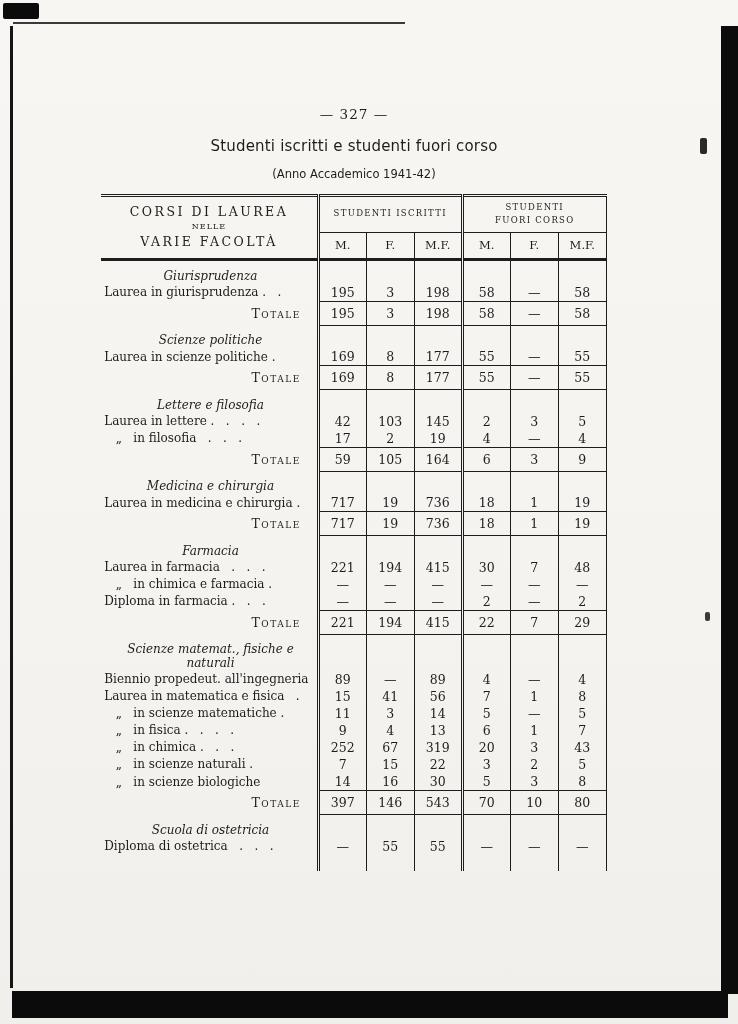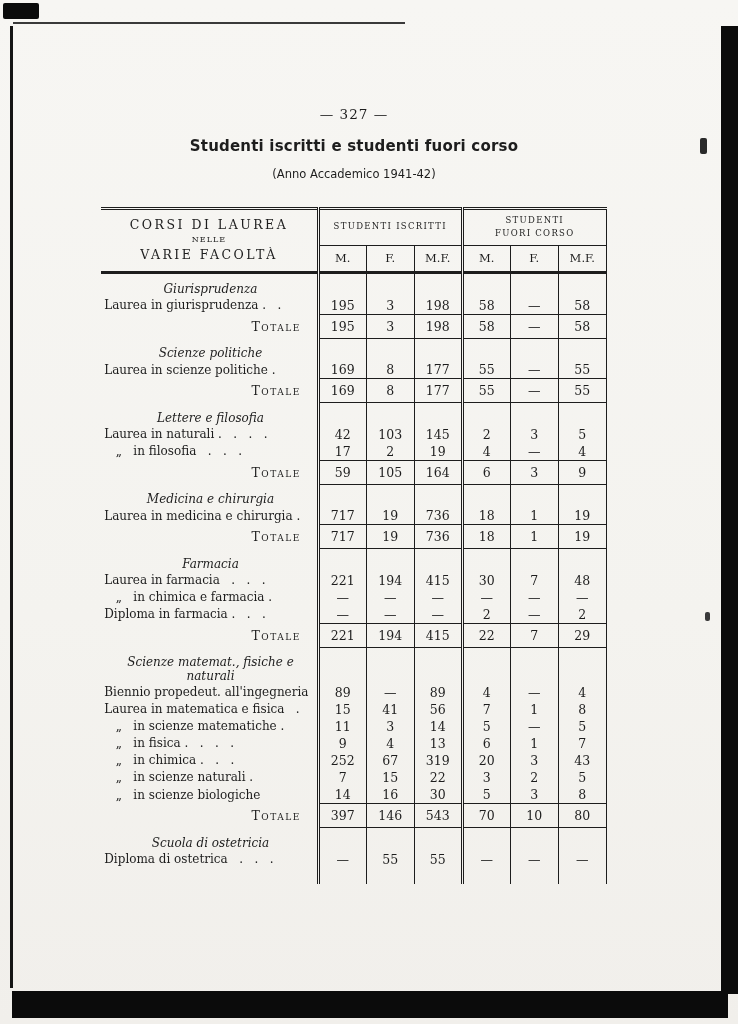--- a/index.html
+++ b/index.html
@@ -27,31 +27,31 @@
 
   .content { position:absolute; left:58px; top:106px; width:592px; }
   .pagenum { text-align:center; font-size:13.5px; letter-spacing:1px; }
   .tavola  {
     text-align:right; padding-right:30px; margin-top:5px;
     font-variant:small-caps; font-size:15px; letter-spacing:2.5px;
   }
   .title {
     margin-top:12px; text-align:center;
     font-family:"DejaVu Sans","Liberation Sans",sans-serif;
-    font-weight:700; font-size:15px; line-height:1.7; letter-spacing:0.2px;
+    font-weight:400; font-size:15px; line-height:1.7; letter-spacing:0.2px;
   }
   .subtitle {
     margin-top:7px; text-align:center;
     font-family:"DejaVu Sans","Liberation Sans",sans-serif;
     font-weight:400; font-size:11.5px;
   }
 
   table.stats {
     border-collapse:collapse; table-layout:fixed;
-    width:505px; margin:26px auto 0;
+    width:505px; margin:13px auto 0;
     border-top:3px double #1d1d1d;
   }
   .w-label { width:217px; }
   .w-num   { width:48px; }
   .stats th, .stats td { font-weight:normal; color:#1d1d1d; }
 
   .label-head {
     border-bottom:3px solid #1d1d1d;
     vertical-align:middle; text-align:center; padding:7px 0 9px;
   }
@@ -190,21 +190,21 @@
           <tr class="section-row">
             <td class="label sect">Lettere e filosofia</td>
             <td class="num c0"></td>
             <td class="num c1"></td>
             <td class="num c2"></td>
             <td class="num c3"></td>
             <td class="num c4"></td>
             <td class="num c5"></td>
           </tr>
           <tr class="data-row">
-            <td class="label lbl">Laurea in naturali .   .   .   .</td>
+            <td class="label lbl">Laurea in lettere .   .   .   .</td>
             <td class="num c0">42</td>
             <td class="num c1">103</td>
             <td class="num c2">145</td>
             <td class="num c3">2</td>
             <td class="num c4">3</td>
             <td class="num c5">5</td>
           </tr>
           <tr class="data-row">
             <td class="label lbl">   „   in filosofia   .   .   .</td>
             <td class="num c0">17</td>

